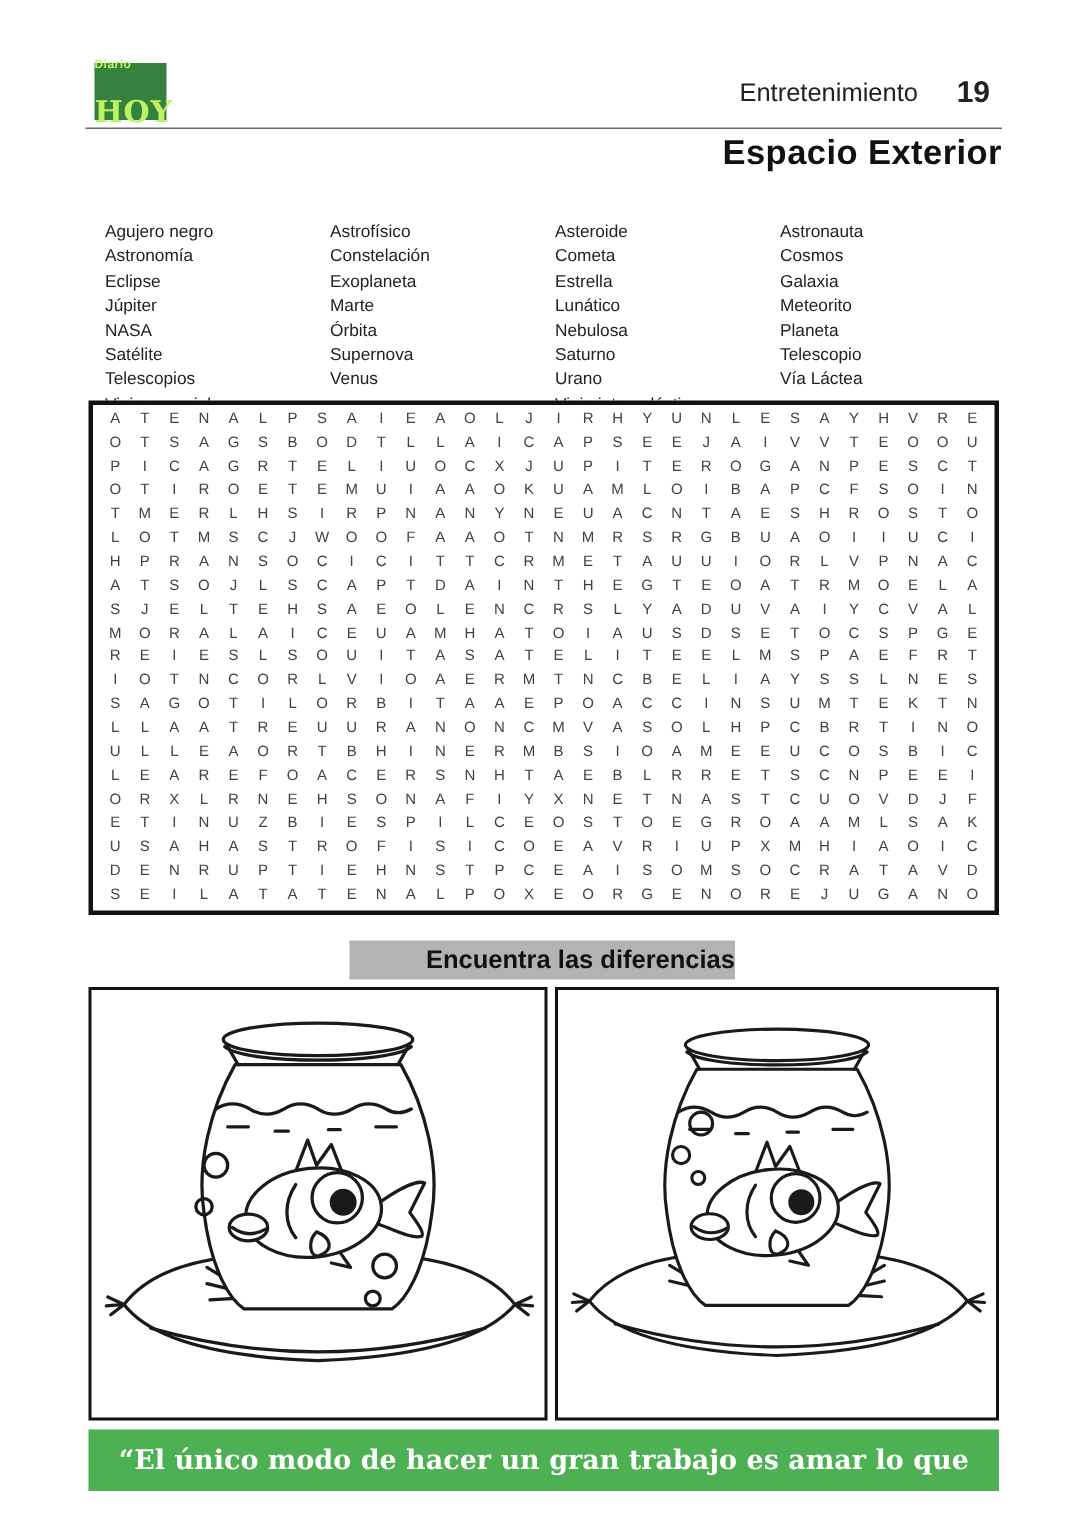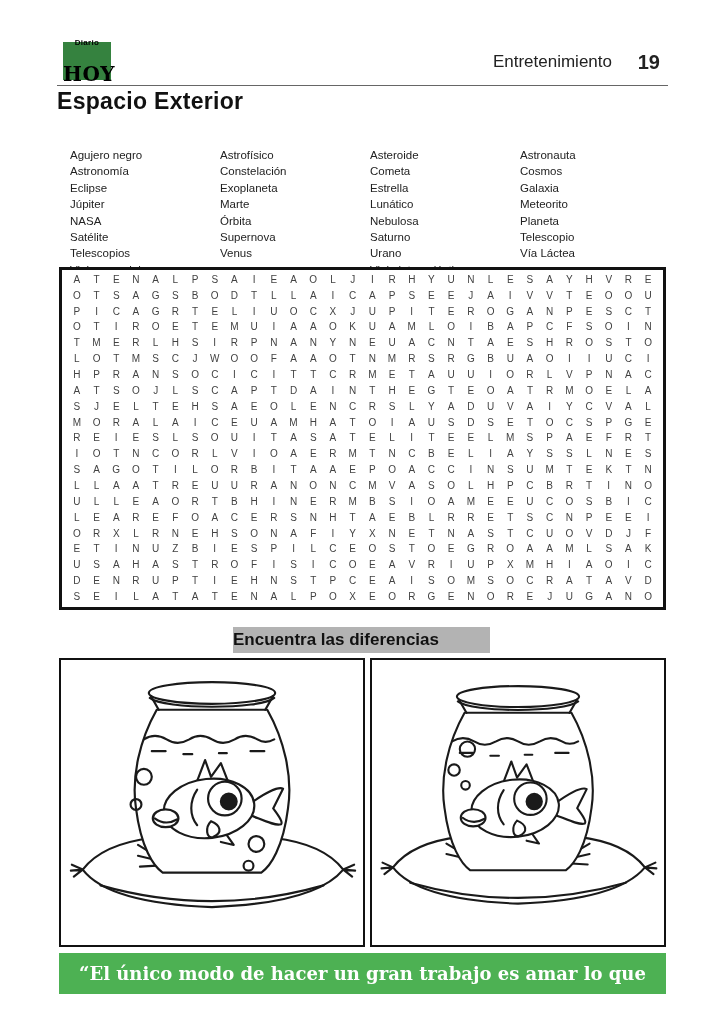--- a/index.html
+++ b/index.html
@@ -17,34 +17,34 @@
     background:#ffffff;
     font-family:"Liberation Sans",sans-serif;
     color:var(--ink);
     overflow:hidden;
   }
   
   .logo{
     position:absolute;left:63px;top:42px;
     width:48px;height:38px;
     background:var(--logo-green);
-    color:#000000;text-align:center;
+    color:#bef264;
     display:flex;flex-direction:column;justify-content:center;
     line-height:1;
   }
   .logo .logo-top{font-size:8px;font-weight:bold;letter-spacing:.3px;margin-bottom:1px;}
   .logo .logo-main{font-family:"DejaVu Serif","Liberation Serif",serif;font-weight:bold;font-size:20px;letter-spacing:.5px;margin-top:16px;}
   .date{position:absolute;left:118px;top:58px;font-size:15px;color:#222;}
   .section{position:absolute;right:111px;top:52px;font-size:17px;font-weight:normal;color:#222;}
   .pagenum{position:absolute;right:63px;top:51px;font-size:20px;font-weight:bold;color:#222;}
   .header-rule{position:absolute;left:57px;top:85px;width:611px;height:1px;background:#666;}
   
   .title{
     position:absolute;left:57px;top:88px;width:611px;
-    text-align:left;font-size:23px;font-weight:bold;color:#111;
+    text-align:right;font-size:23px;font-weight:bold;color:#111;
     letter-spacing:.3px;
   }
   
   .word-list{
     position:absolute;left:70px;top:147px;width:600px;
     display:flex;
   }
   .word-col{width:151px;}
   .word-item{font-size:11.5px;line-height:16.4px;color:#222;white-space:nowrap;}
   
@@ -57,21 +57,21 @@
     grid-template-columns:repeat(30,1fr);
     grid-auto-rows:1fr;
     align-items:center;justify-items:center;
     padding:2px 5px;
   }
   .ws-cell{font-size:10px;color:var(--grid-ink);line-height:1;}
   
   .diff-bar{
     position:absolute;left:233px;top:627px;width:257px;height:26px;
     background:var(--diff-gray);
-    text-align:left;line-height:26px;
+    text-align:right;line-height:26px;
     font-size:17px;font-weight:bold;color:#111;
   }
   .img-box{
     position:absolute;top:658px;height:289px;
     border:2px solid #111;background:#fff;
   }
   .img-box.left{left:59px;width:306px;}
   .img-box.right{left:370px;width:296px;}
   .img-box svg{width:100%;height:100%;display:block;}
   

